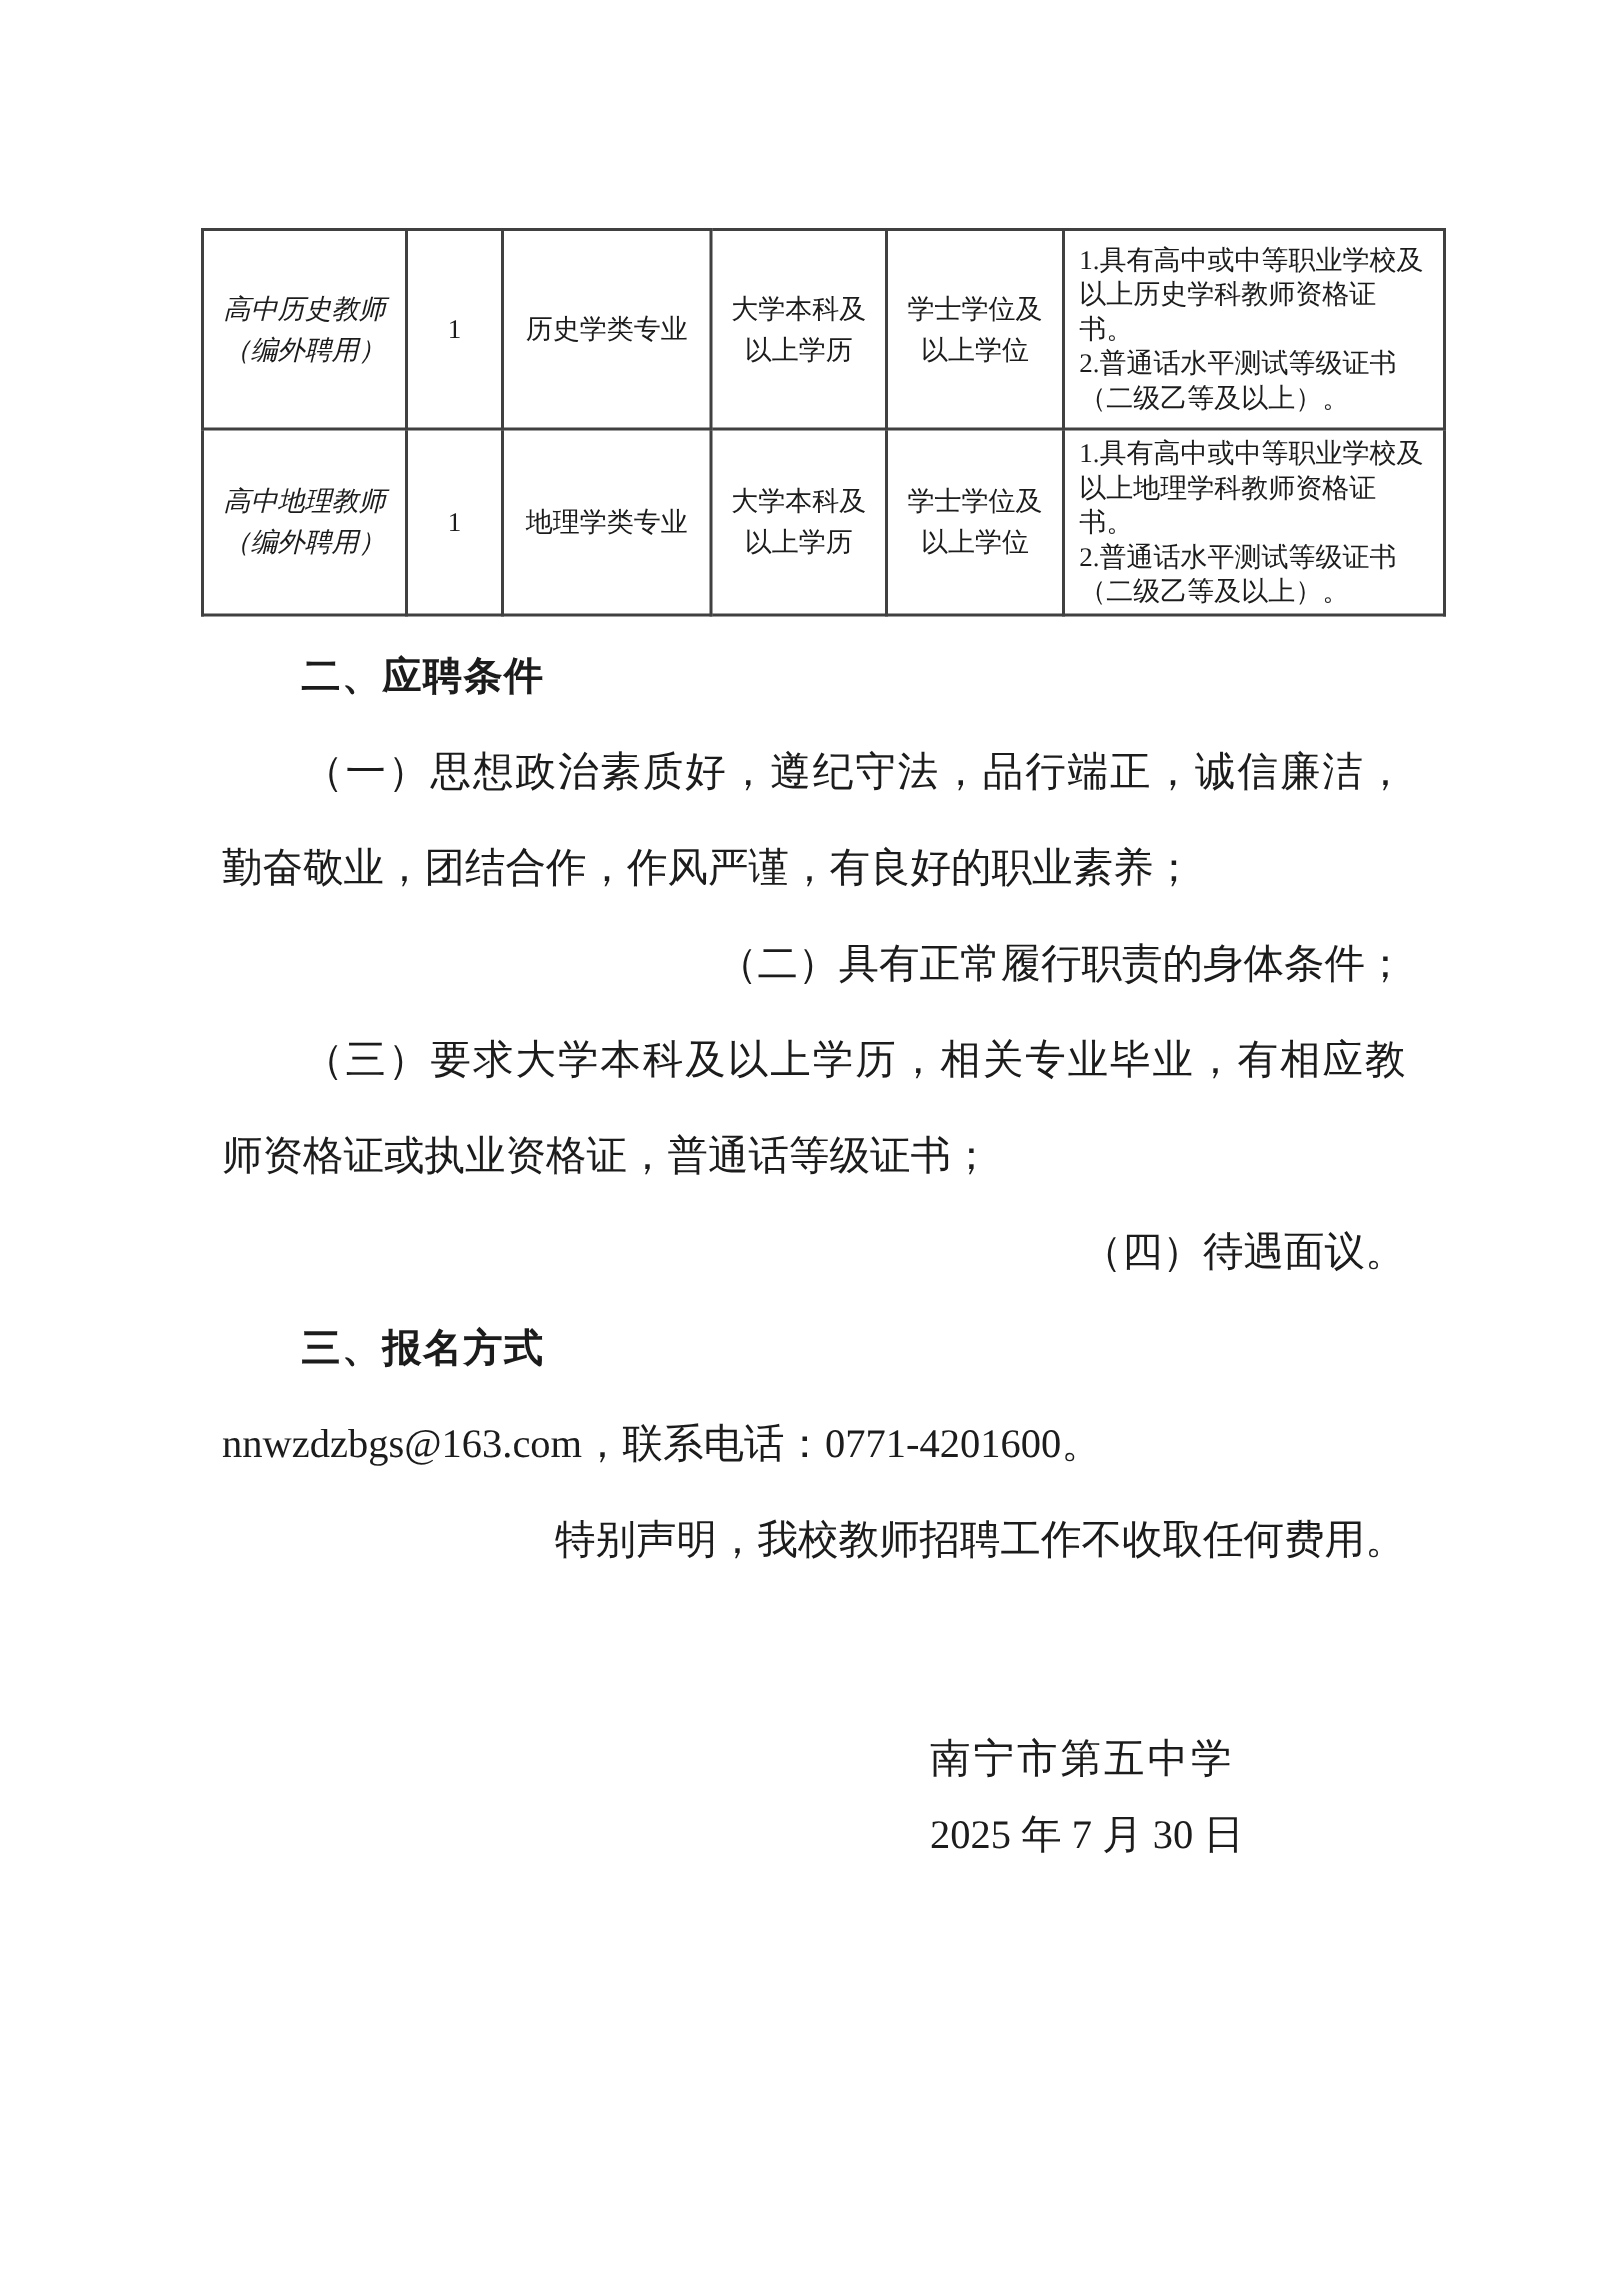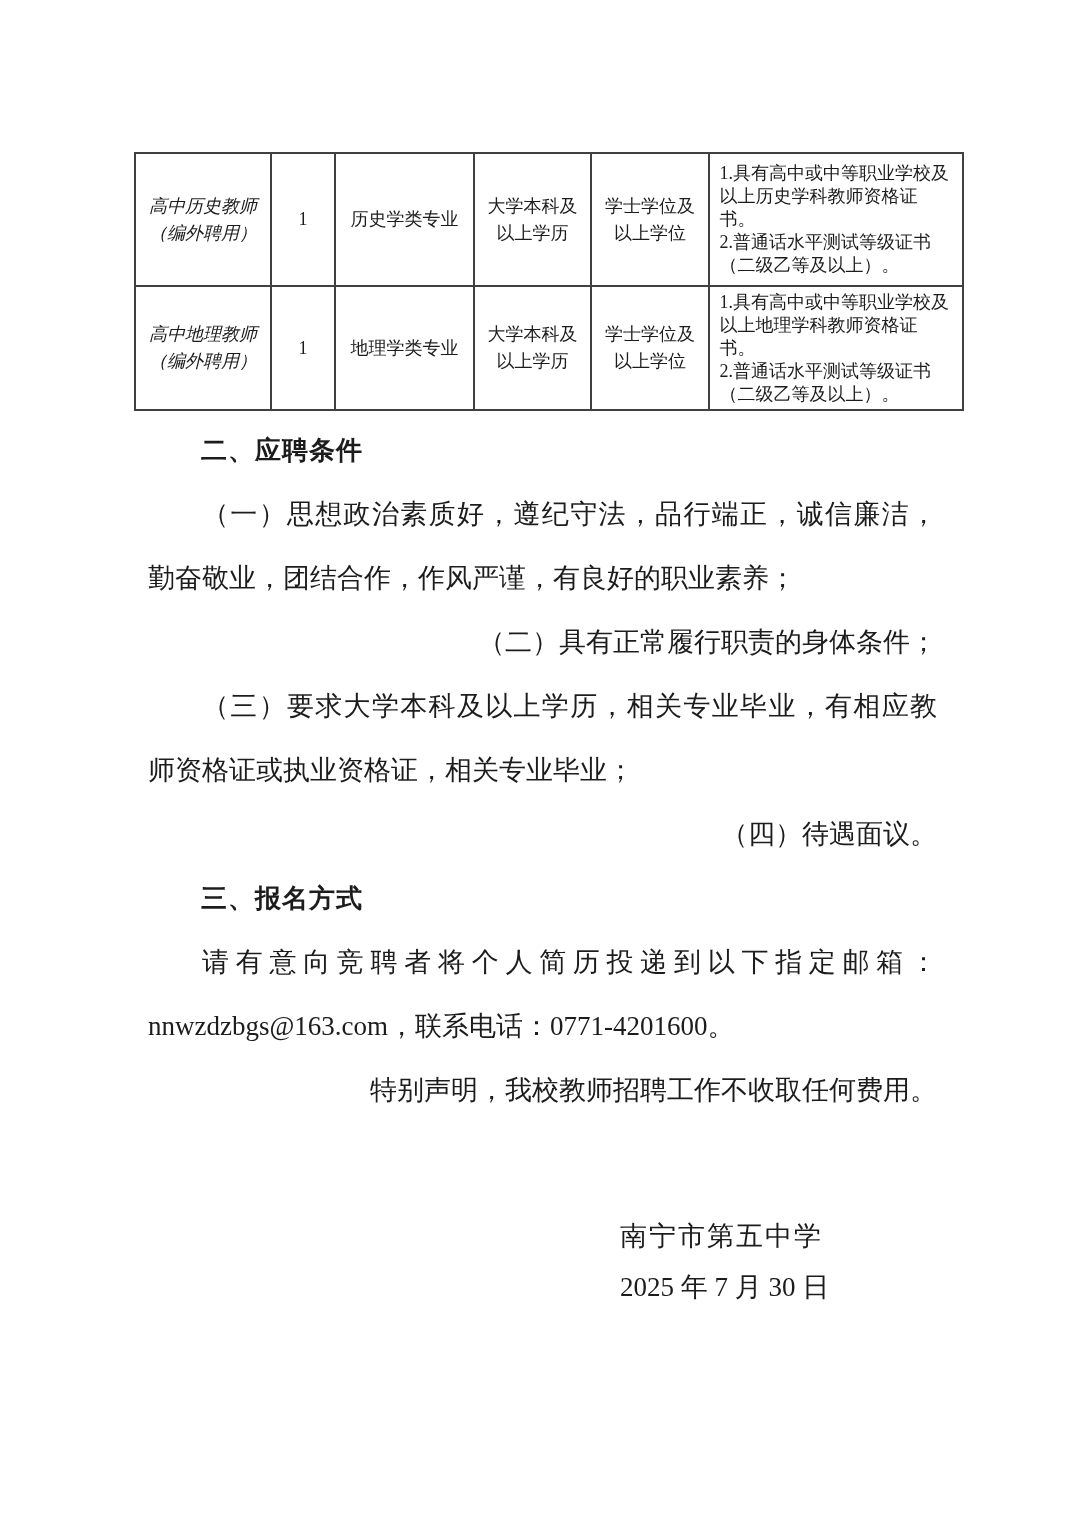--- a/index.html
+++ b/index.html
@@ -114,27 +114,26 @@
   <div class="body-text">
 
     <h2 class="sec-heading">二、应聘条件</h2>
 
     <div class="line indent stretch">（一）思想政治素质好，遵纪守法，品行端正，诚信廉洁，</div>
     <div class="line">勤奋敬业，团结合作，作风严谨，有良好的职业素养；</div>
 
     <div class="line indent">（二）具有正常履行职责的身体条件；</div>
 
     <div class="line indent stretch">（三）要求大学本科及以上学历，相关专业毕业，有相应教</div>
-    <div class="line">师资格证或执业资格证，相关专业毕业；</div>
+    <div class="line">师资格证或执业资格证，普通话等级证书；</div>
 
     <div class="line indent">（四）待遇面议。</div>
 
     <h2 class="sec-heading">三、报名方式</h2>
 
-    <div class="line indent stretch">请有意向竞聘者将个人简历投递到以下指定邮箱：</div>
     <div class="line">nnwzdzbgs@163.com，联系电话：0771-4201600。</div>
 
     <div class="line indent">特别声明，我校教师招聘工作不收取任何费用。</div>
 
     <div class="signature">
       <div class="org">南宁市第五中学</div>
       <div class="date">2025 年 7 月 30 日</div>
     </div>
 
   </div>

